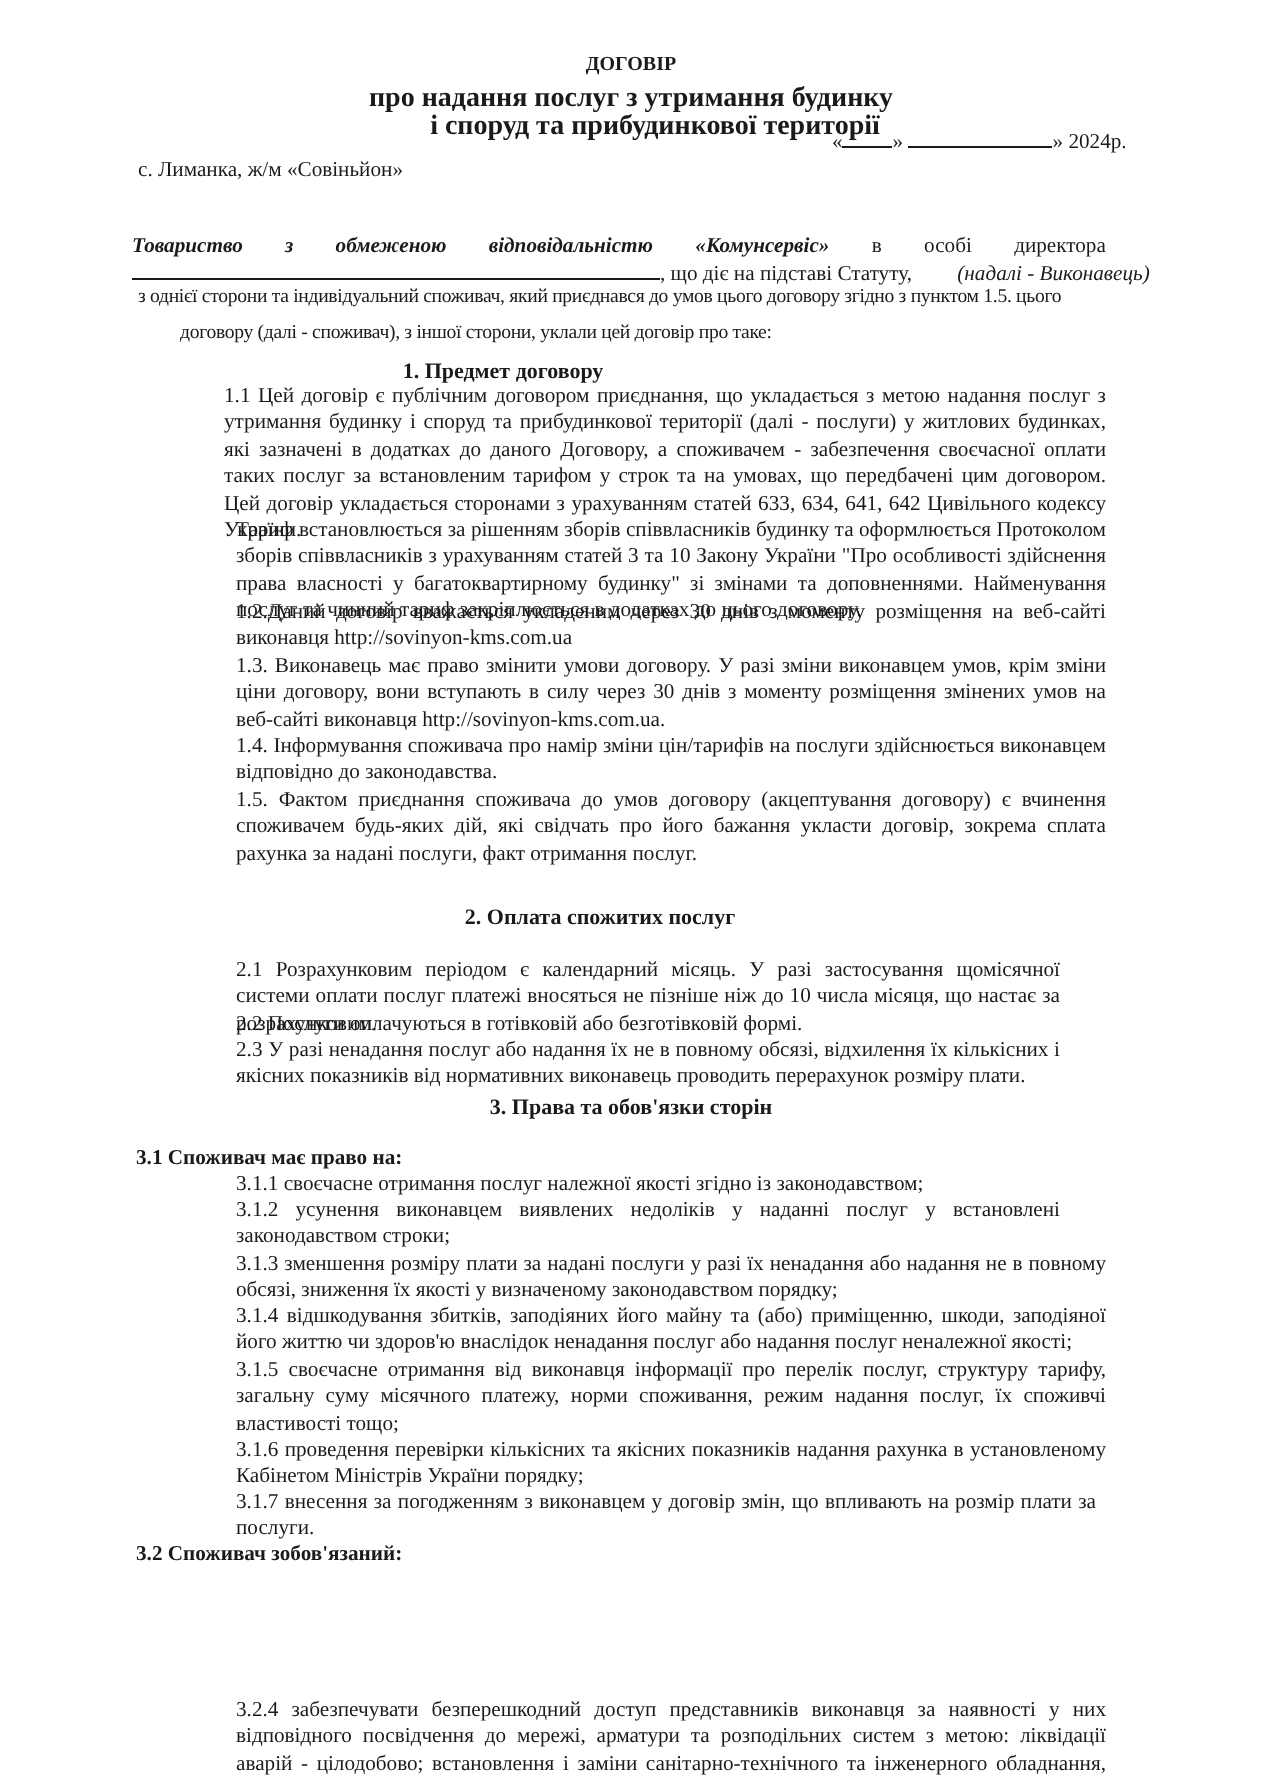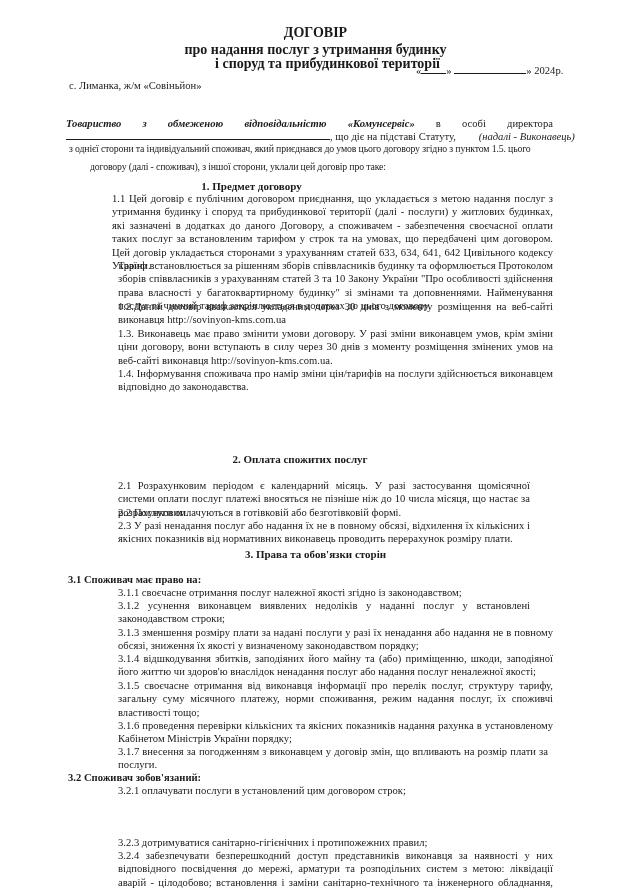--- a/index.html
+++ b/index.html
@@ -4,21 +4,21 @@
 <style>
   html, body { margin:0; padding:0; background:#ffffff; }
   body { width:631px; height:891px; overflow:hidden; position:relative;
          font-family:"Liberation Serif", "DejaVu Serif", serif; color:#1a1a1a; font-size:10.6px; line-height:13.4px; }
   .page { position:absolute; left:0; top:0; width:631px; height:891px; }
   .abs { position:absolute; white-space:nowrap; }
   .center { text-align:center; }
   .b { font-weight:bold; }
   .i { font-style:italic;margin-left:20px; }
   .bi { font-weight:bold; font-style:italic; }
-  .title { font-weight:bold; font-size:14px; }
+  .title { font-weight:bold; font-size:10px; }
   .sub { font-weight:bold; font-size:14px; }
   .para { position:absolute; left:68px; width:485px; text-align:justify; white-space:normal; }
   .ind { padding-left:50px; box-sizing:border-box; }
   .ind2 { padding-left:44px; box-sizing:border-box; }
   .blank { display:inline-block; border-bottom:1px solid #1a1a1a; height:10px; vertical-align:baseline; }
   .small { font-size:9.8px; }
 </style>
 </head>
 <body>
 
@@ -50,34 +50,33 @@
   </div>
   <div class="abs small" style="left:69px;top:142px;letter-spacing:-0.15px;">з однієї сторони та індивідуальний споживач, який приєднався до умов цього договору згідно з пунктом 1.5. цього</div>
   <div class="abs small" style="left:69px;top:160px;letter-spacing:-0.15px;margin-left:21px;">договору (далі - споживач), з іншої сторони, уклали цей договір про таке:</div>
 
   <div class="abs center b" style="left:0;width:503px;top:180px;font-size:11px;">1. Предмет договору</div>
   <div class="para ind2" style="top:192px;">1.1 Цей договір є публічним договором приєднання, що укладається з метою надання послуг з утримання будинку і споруд та прибудинкової території (далі - послуги) у житлових будинках, які зазначені в додатках до даного Договору, а споживачем - забезпечення своєчасної оплати таких послуг за встановленим тарифом у строк та на умовах, що передбачені цим договором. Цей договір укладається сторонами з урахуванням статей 633, 634, 641, 642 Цивільного кодексу України.</div>
   <div class="para ind" style="top:259px;">Тариф встановлюється за рішенням зборів співвласників будинку та оформлюється Протоколом зборів співвласників з урахуванням статей 3 та 10 Закону України "Про особливості здійснення права власності у багатоквартирному будинку" зі змінами та доповненнями. Найменування послуг та чинний тариф закріплюється в додатках до цього договору.</div>
   <div class="para ind" style="top:300px;">1.2.Даний договір вважається укладеним через 30 днів з моменту розміщення на веб-сайті виконавця http://sovinyon-kms.com.ua</div>
   <div class="para ind" style="top:327px;">1.3. Виконавець має право змінити умови договору. У разі зміни виконавцем умов, крім зміни ціни договору, вони вступають в силу через 30 днів з моменту розміщення змінених умов на веб-сайті виконавця http://sovinyon-kms.com.ua.</div>
   <div class="para ind" style="top:367px;">1.4. Інформування споживача про намір зміни цін/тарифів на послуги здійснюється виконавцем відповідно до законодавства.</div>
+  <div class="para ind" style="top:394px;">1.5. Фактом приєднання споживача до умов договору (акцептування договору) є вчинення споживачем будь-яких дій, які свідчать про його бажання укласти договір, зокрема сплата рахунка за надані послуги, факт отримання послуг.</div>
 
   <div class="abs center b" style="left:0;width:600px;top:453px;font-size:11px;">2. Оплата спожитих послуг</div>
   <div class="para ind" style="top:479px;width:462px;">2.1 Розрахунковим періодом є календарний місяць. У разі застосування щомісячної системи оплати послуг платежі вносяться не пізніше ніж до 10 числа місяця, що настає за розрахунковим.</div>
   <div class="para ind" style="top:506px;">2.2 Послуги оплачуються в готівковій або безготівковій формі.</div>
   <div class="para ind" style="top:519px;width:462px;">2.3 У разі ненадання послуг або надання їх не в повному обсязі, відхилення їх кількісних і якісних показників від нормативних виконавець проводить перерахунок розміру плати.</div>
 
   <div class="abs center b" style="left:0;width:631px;top:548px;font-size:11px;">3. Права та обов'язки сторін</div>
   <div class="abs b" style="left:68px;top:573px;">3.1 Споживач має право на:</div>
   <div class="para ind" style="top:586px;">3.1.1 своєчасне отримання послуг належної якості згідно із законодавством;</div>
   <div class="para ind" style="top:599px;width:462px;">3.1.2 усунення виконавцем виявлених недоліків у наданні послуг у встановлені законодавством строки;</div>
   <div class="para ind" style="top:626px;">3.1.3 зменшення розміру плати за надані послуги у разі їх ненадання або надання не в повному обсязі, зниження їх якості у визначеному законодавством порядку;</div>
   <div class="para ind" style="top:652px;">3.1.4 відшкодування збитків, заподіяних його майну та (або) приміщенню, шкоди, заподіяної його життю чи здоров'ю внаслідок ненадання послуг або надання послуг неналежної якості;</div>
   <div class="para ind" style="top:679px;">3.1.5 своєчасне отримання від виконавця інформації про перелік послуг, структуру тарифу, загальну суму місячного платежу, норми споживання, режим надання послуг, їх споживчі властивості тощо;</div>
   <div class="para ind" style="top:719px;">3.1.6 проведення перевірки кількісних та якісних показників надання рахунка в установленому Кабінетом Міністрів України порядку;</div>
   <div class="para ind" style="top:745px;width:480px;">3.1.7 внесення за погодженням з виконавцем у договір змін, що впливають на розмір плати за послуги.</div>
 
   <div class="abs b" style="left:68px;top:771px;">3.2 Споживач зобов'язаний:</div>
-  <div class="para ind" style="top:784px;">3.2.1 оплачувати послуги в установлений цим договором строк;</div>
-  <div class="para ind" style="top:836px;">3.2.3 дотримуватися санітарно-гігієнічних і протипожежних правил;</div>
   <div class="para ind" style="top:849px;">3.2.4 забезпечувати безперешкодний доступ представників виконавця за наявності у них відповідного посвідчення до мережі, арматури та розподільних систем з метою: ліквідації аварій - цілодобово; встановлення і заміни санітарно-технічного та інженерного обладнання, проведення</div>
 
 </div>
 
 </body></html>

